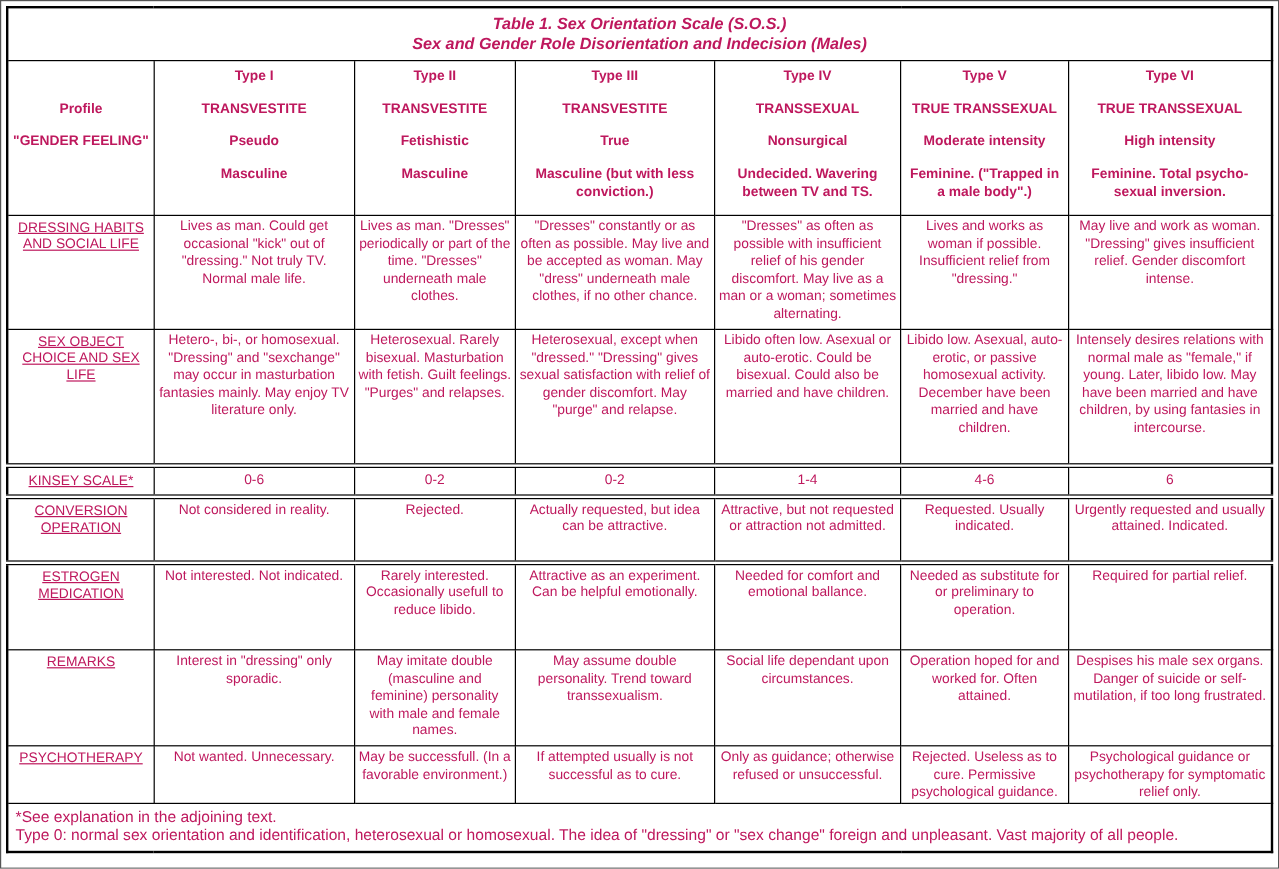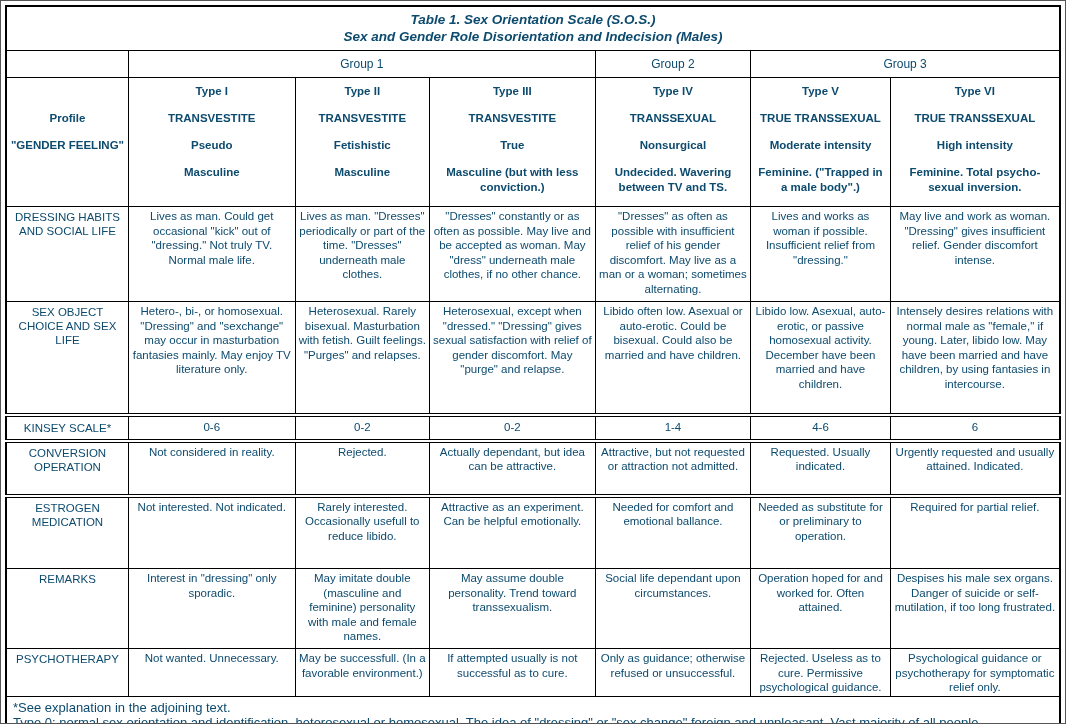--- a/index.html
+++ b/index.html
@@ -1,40 +1,40 @@
 <!DOCTYPE html>
 <html><head>
 <meta charset="utf-8">
 <style>
   html,body { margin:0; padding:0; background:#e8e8e8; }
   .page {
     width:1066px; height:724px; box-sizing:border-box;
     background:#fff; border:1px solid #555; padding:4px;
-    font-family:"Liberation Sans", sans-serif; color:#0c4a6e;
+    font-family:"Liberation Sans", sans-serif; color:#be185d;
     overflow:hidden;
   }
   table.sos {
     border-collapse:collapse; table-layout:fixed;
     width:1056px; border:2px solid #000;
   }
   table.sos td { border:1px solid #000; overflow:hidden; }
 
   
   .title-row td { border-bottom:2px solid #000; padding:4px 0 5px; }
   .tline { text-align:center; font-weight:bold; font-style:italic; font-size:13.5px; line-height:17px; }
 
   
   .group-row td { height:24px; text-align:center; font-size:12px; vertical-align:middle; }
 
   
   .profile-row td { vertical-align:top; text-align:center; padding:6px 3px 0; border-top:2px solid #000; height:122px; }
   .pline { min-height:17px; margin-bottom:10px; font-size:11.5px; line-height:14.5px;font-weight:bold; }
 
   
-  td.rlabel { vertical-align:top; text-align:center; padding:3px 2px 0; font-size:11.5px; line-height:14px; }
+  td.rlabel { vertical-align:top; text-align:center; padding:3px 2px 0; font-size:11.5px; line-height:14px;text-decoration:underline; }
   td.dcell  { vertical-align:top; text-align:center; padding:2px 3px 0; font-size:11.5px; line-height:14.5px; }
 
   tr.row-kinsey td { border-top:4px double #000; border-bottom:4px double #000; vertical-align:middle; padding-top:0; }
   tr.row-dbl-top td { border-top:4px double #000; }
   td.dbl-left { border-left:4px double #000; }
 
   
   .footnote-row td { border-top:2px solid #000; text-align:left; padding:3px 6px 6px; }
   .fline { font-size:13px; line-height:15px; }
 </style>
@@ -52,26 +52,20 @@
         <col style="width:139px">
       <col style="width:169px">
     </colgroup>
     <tbody>
       <tr class="title-row">
         <td colspan="7">
           <div class="tline">Table 1. Sex Orientation Scale (S.O.S.)</div>
           <div class="tline">Sex and Gender Role Disorientation and Indecision (Males)</div>
         </td>
       </tr>
-      <tr class="group-row" id="groups-row">
-        <td class="corner"></td>
-      <td colspan="3">Group 1</td>
-          <td colspan="1">Group 2</td>
-          <td colspan="2">Group 3</td>
-        </tr>
       <tr class="profile-row" id="profile-row">
           <td>
             <div class="pline"></div>
             <div class="pline">Profile</div>
             <div class="pline">"GENDER FEELING"</div>
             <div class="pline"></div>
           </td>
           <td>
             <div class="pline">Type I</div>
             <div class="pline">TRANSVESTITE</div>
@@ -135,21 +129,21 @@
           <td class="dcell">0-2</td>
           <td class="dcell dbl-left">0-2</td>
           <td class="dcell">1-4</td>
           <td class="dcell">4-6</td>
           <td class="dcell">6</td>
         </tr>
         <tr style="height: 55px;">
           <td class="rlabel">CONVERSION OPERATION</td>
           <td class="dcell">Not considered in reality.</td>
           <td class="dcell">Rejected.</td>
-          <td class="dcell dbl-left">Actually dependant, but idea can be attractive.</td>
+          <td class="dcell dbl-left">Actually requested, but idea can be attractive.</td>
           <td class="dcell">Attractive, but not requested or attraction not admitted.</td>
           <td class="dcell">Requested. Usually indicated.</td>
           <td class="dcell">Urgently requested and usually attained. Indicated.</td>
         </tr>
         <tr class="row-dbl-top" style="height: 73px;">
           <td class="rlabel">ESTROGEN MEDICATION</td>
           <td class="dcell">Not interested. Not indicated.</td>
           <td class="dcell">Rarely interested. Occasionally usefull to reduce libido.</td>
           <td class="dcell dbl-left">Attractive as an experiment. Can be helpful emotionally.</td>
           <td class="dcell">Needed for comfort and emotional ballance.</td>

